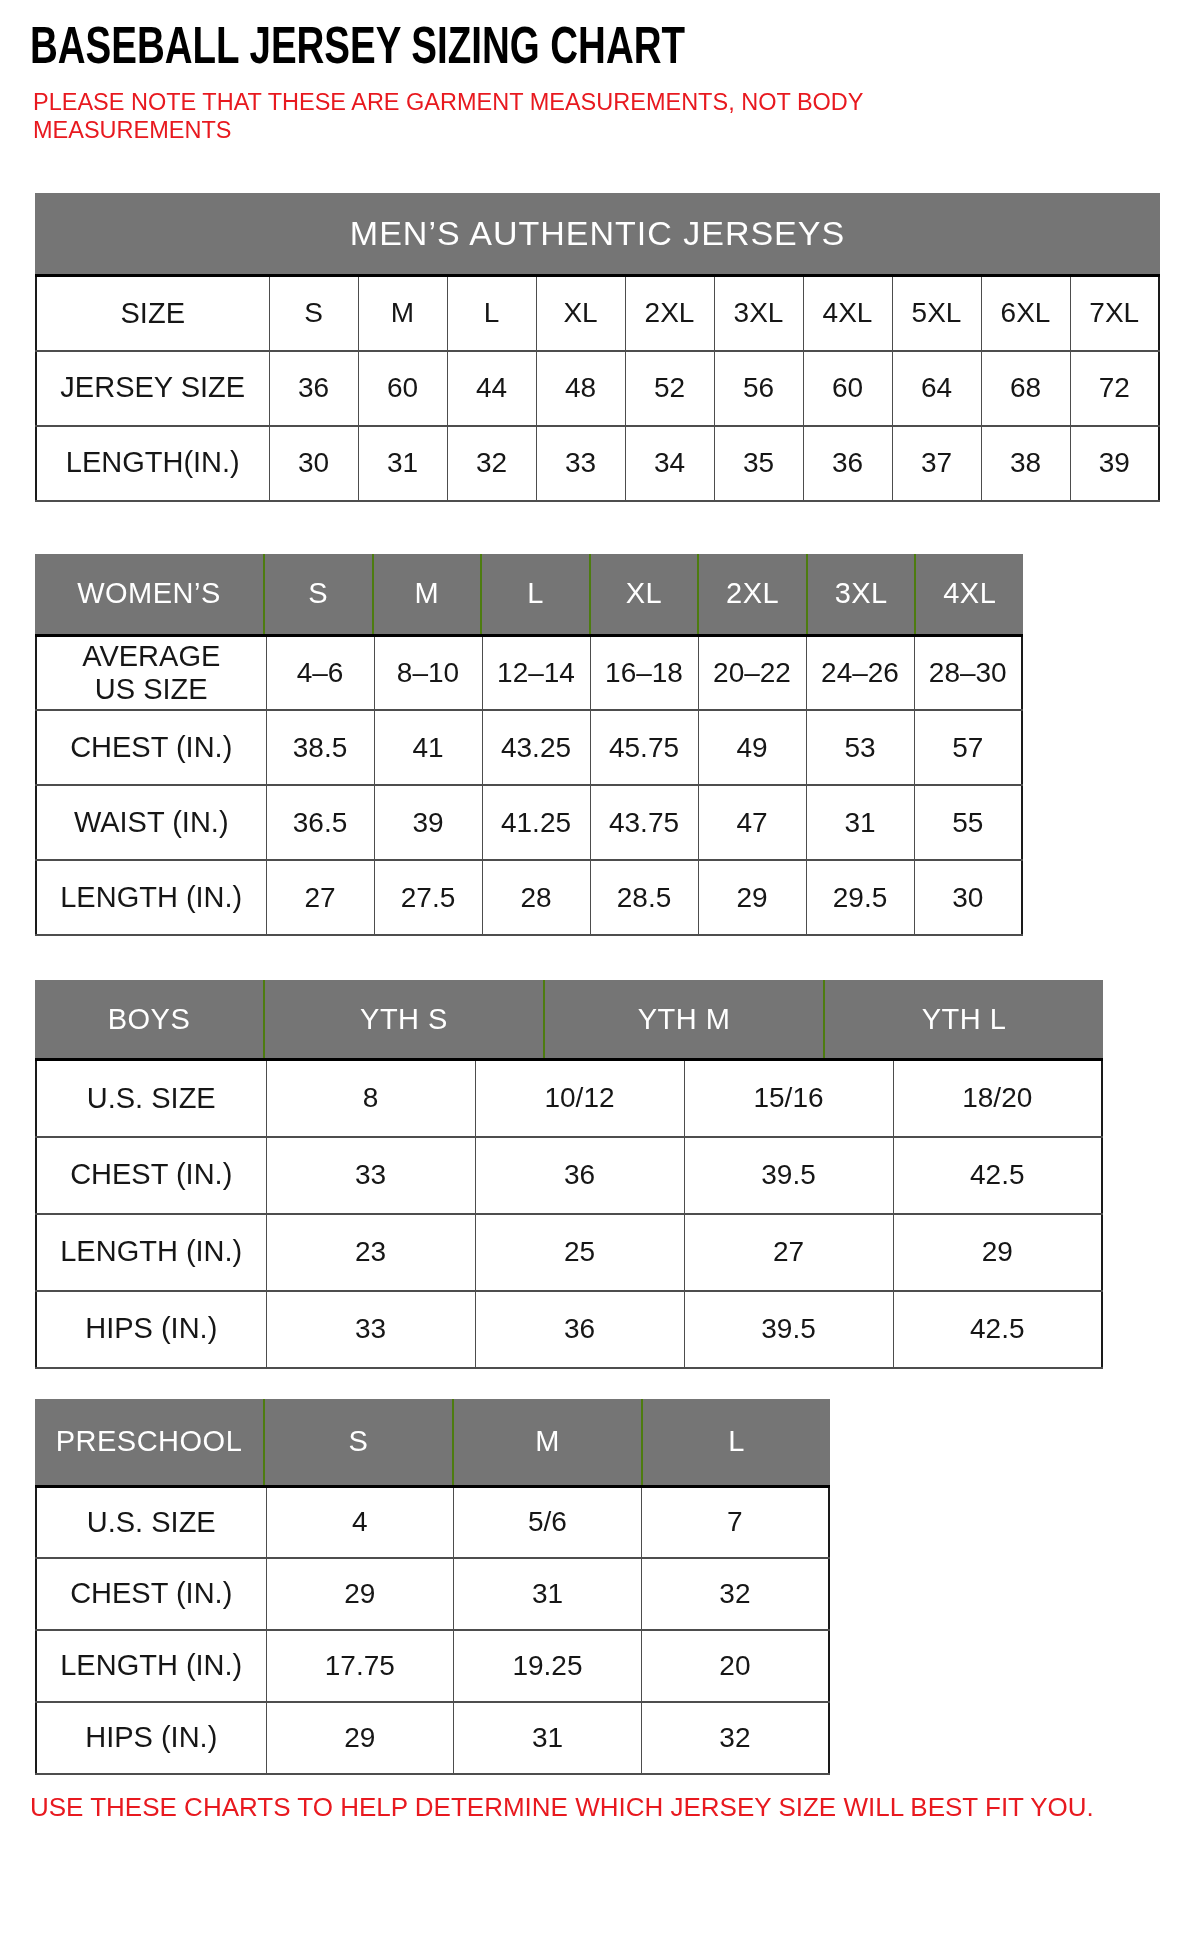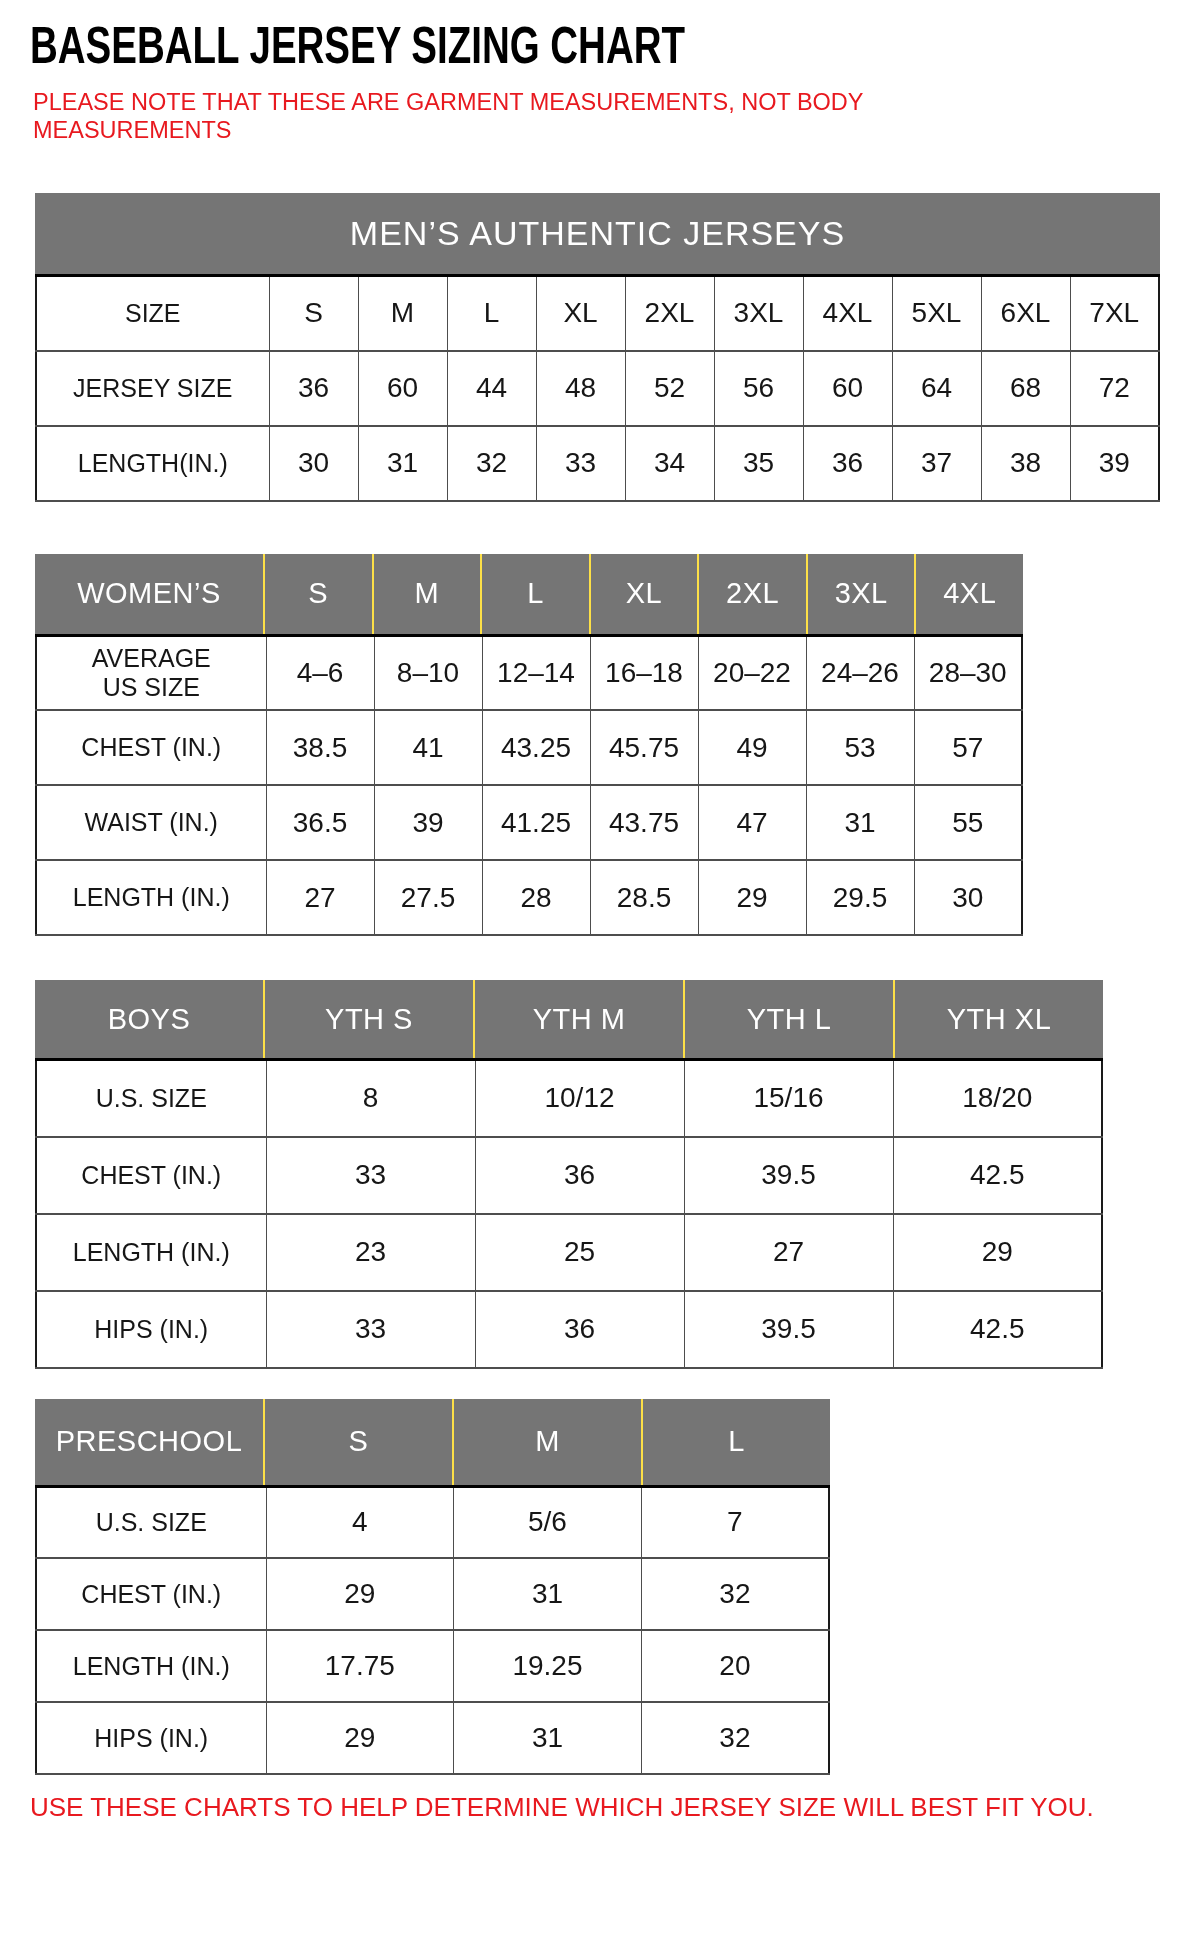--- a/index.html
+++ b/index.html
@@ -40,21 +40,21 @@
   .t-pre{margin-top:30px;width:795px;}
 
   
   .banner{
     height:81px;background:var(--gray);color:#fff;
     display:flex;align-items:center;justify-content:center;
     font-size:34px;letter-spacing:1px;
   }
 
   
-  .cols-header{display:flex;gap:2px;background:#fde047;}
+  .cols-header{display:flex;gap:2px;background:#4d7c0f;}
   .cols-header .hcell{
     background:var(--gray);color:#fff;
     display:flex;align-items:center;justify-content:center;
     font-size:29px;letter-spacing:0.5px;
   }
   .cols-header .hcell.hlabel{flex:none;width:228px;}
   .cols-header .hcell:not(.hlabel){flex:1;}
   .t-womens .cols-header .hcell{height:80px;}
   .t-boys  .cols-header .hcell{height:78px;}
   .t-pre   .cols-header .hcell{height:86px;}
@@ -63,21 +63,21 @@
     border-collapse:collapse;table-layout:fixed;
     border:2px solid #1a1a1a;border-top:3px solid #000;
     background:#fff;width:100%;
   }
   td{
     border-left:1px solid var(--grid);border-right:1px solid var(--grid);
     border-top:2px solid var(--grid);border-bottom:2px solid var(--grid);
     text-align:center;vertical-align:middle;
     font-size:28px;color:#161616;
   }
-  td.label{font-size:25px;white-space:pre-line;line-height:1.15;}
+  td.label{font-size:29px;white-space:pre-line;line-height:1.15;}
   .t-mens  td{height:75px;}
   .t-womens td{height:75px;}
   .t-boys  td{height:77px;}
   .t-pre   td{height:72px;}
   .t-mens  td.label{width:233px;}
   .t-womens td.label,.t-boys td.label,.t-pre td.label{width:230px;}
 </style>
 </head>
 <body>
 
@@ -191,21 +191,20 @@
         </tbody>
       </table>
   </section>
 
   <section class="sizing t-boys">
     <div class="cols-header">
         <div class="hcell hlabel">BOYS</div>
         <div class="hcell">YTH S</div>
         <div class="hcell">YTH M</div>
         <div class="hcell">YTH L</div>
-        <div class="hcell">YTH XL</div>
       </div>
     <table>
         <tbody>
           <tr>
             <td class="label">U.S. SIZE</td>
             <td>8</td>
             <td>10/12</td>
             <td>15/16</td>
             <td>18/20</td>
           </tr>

